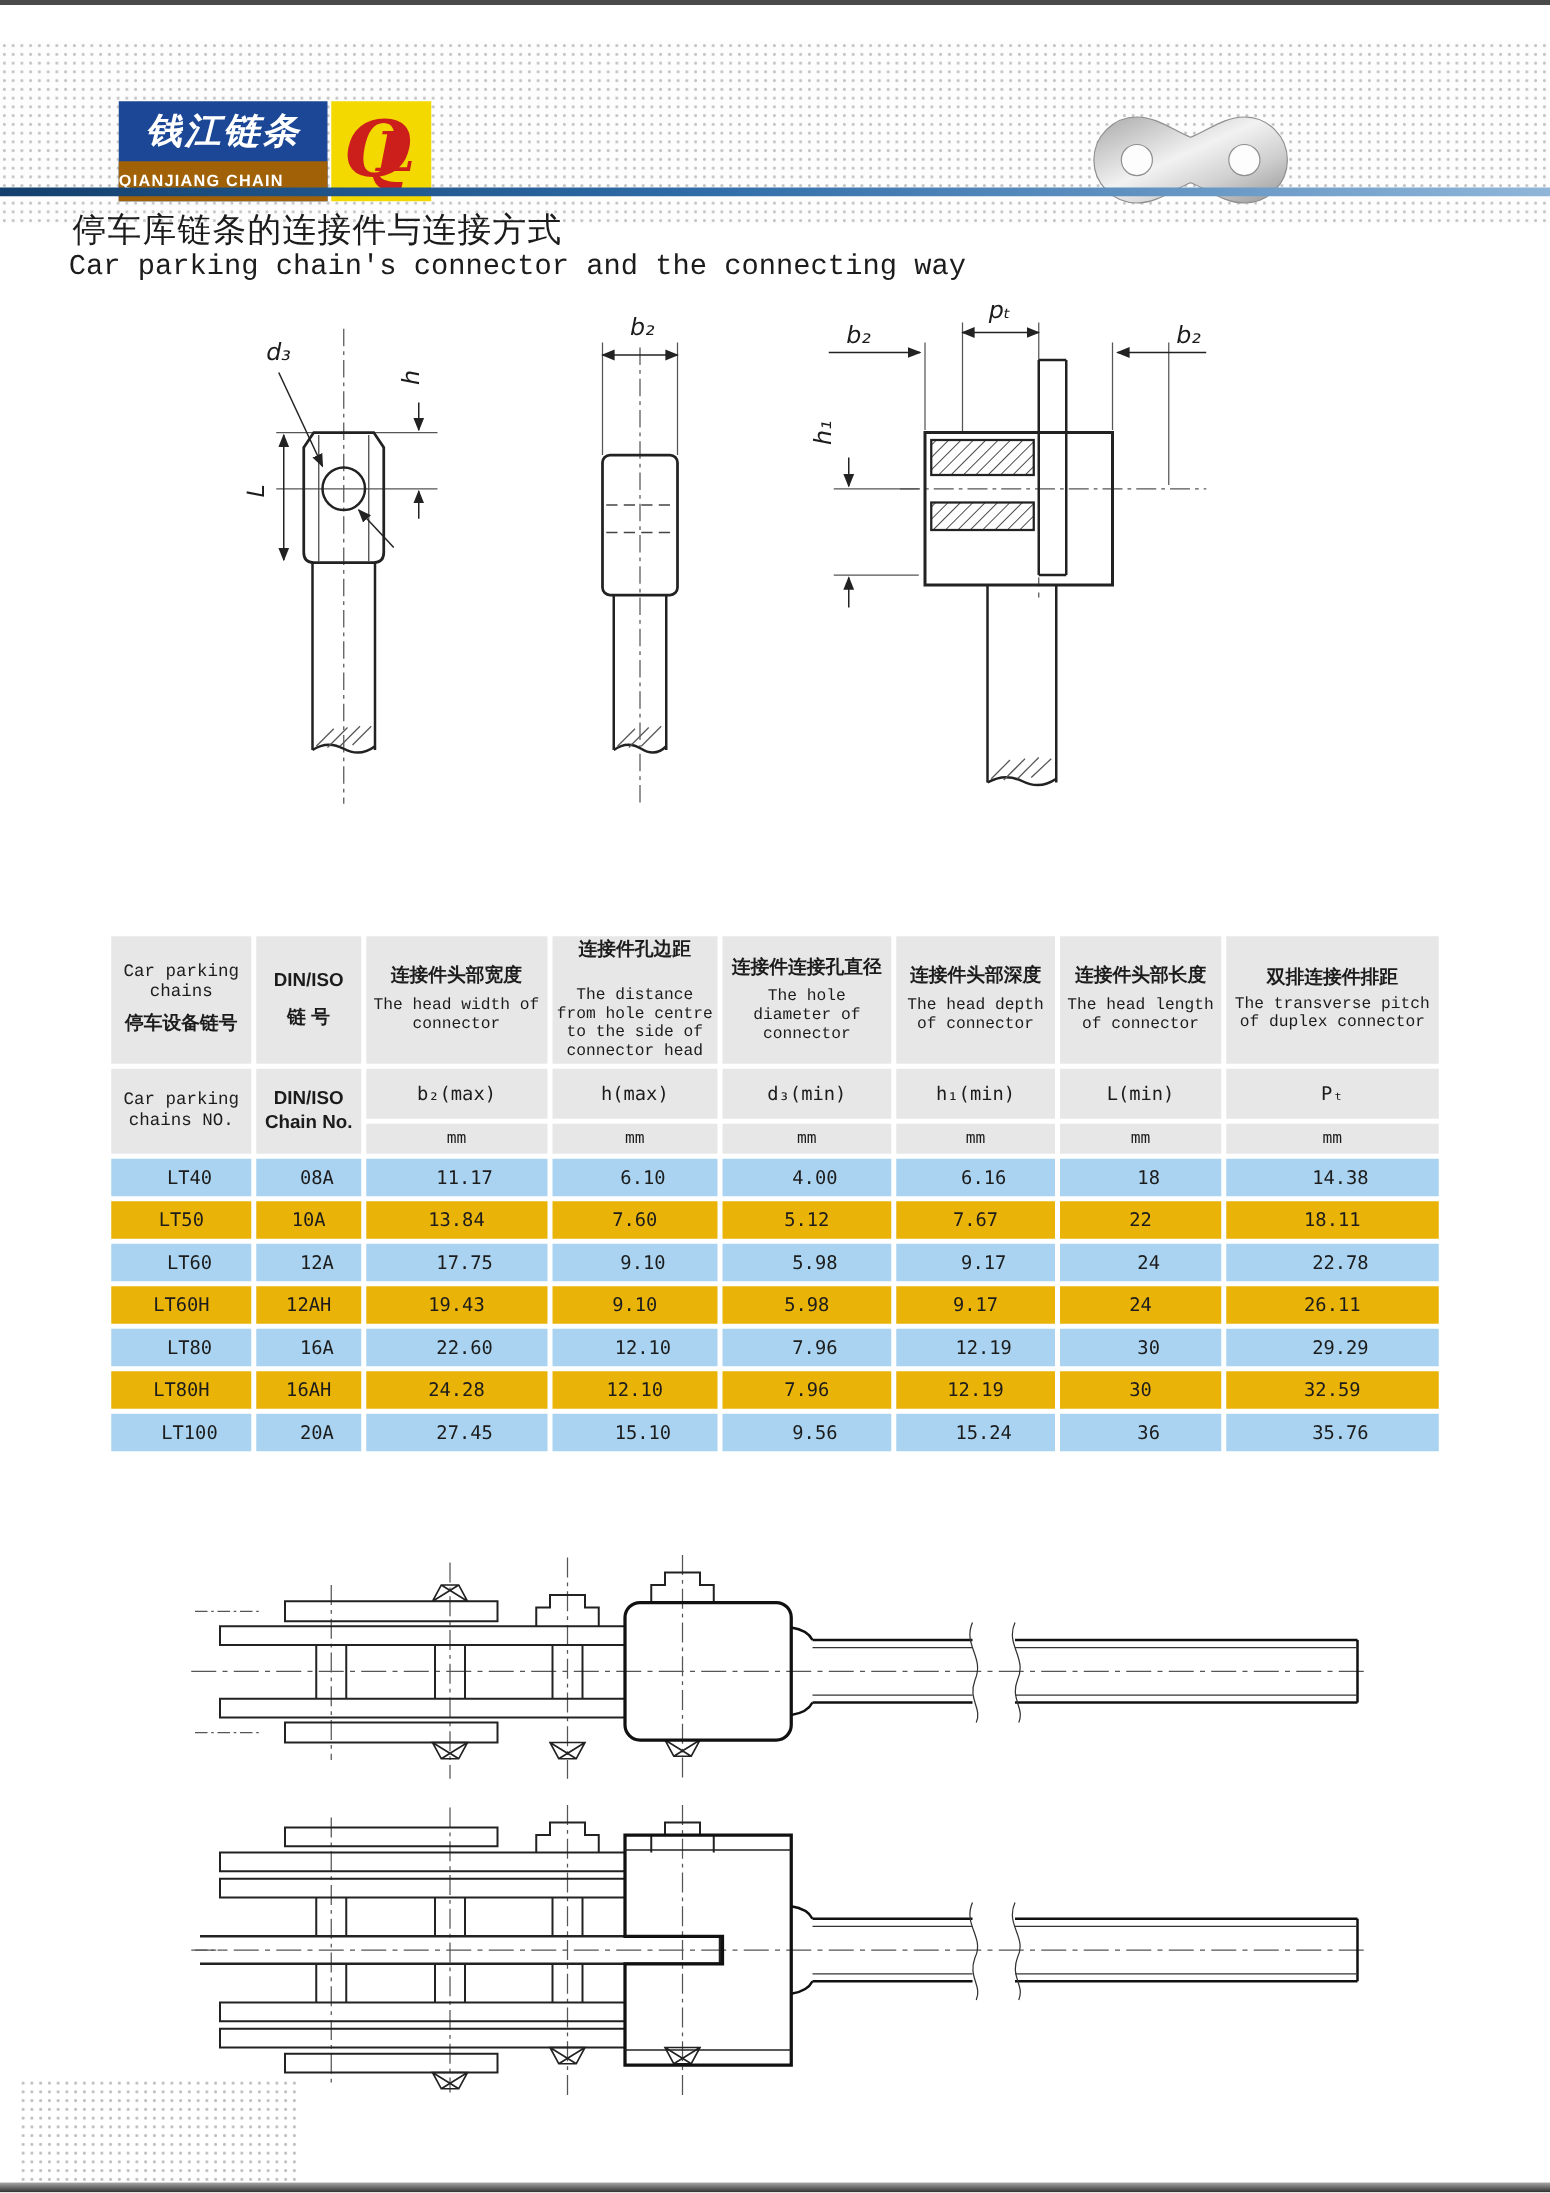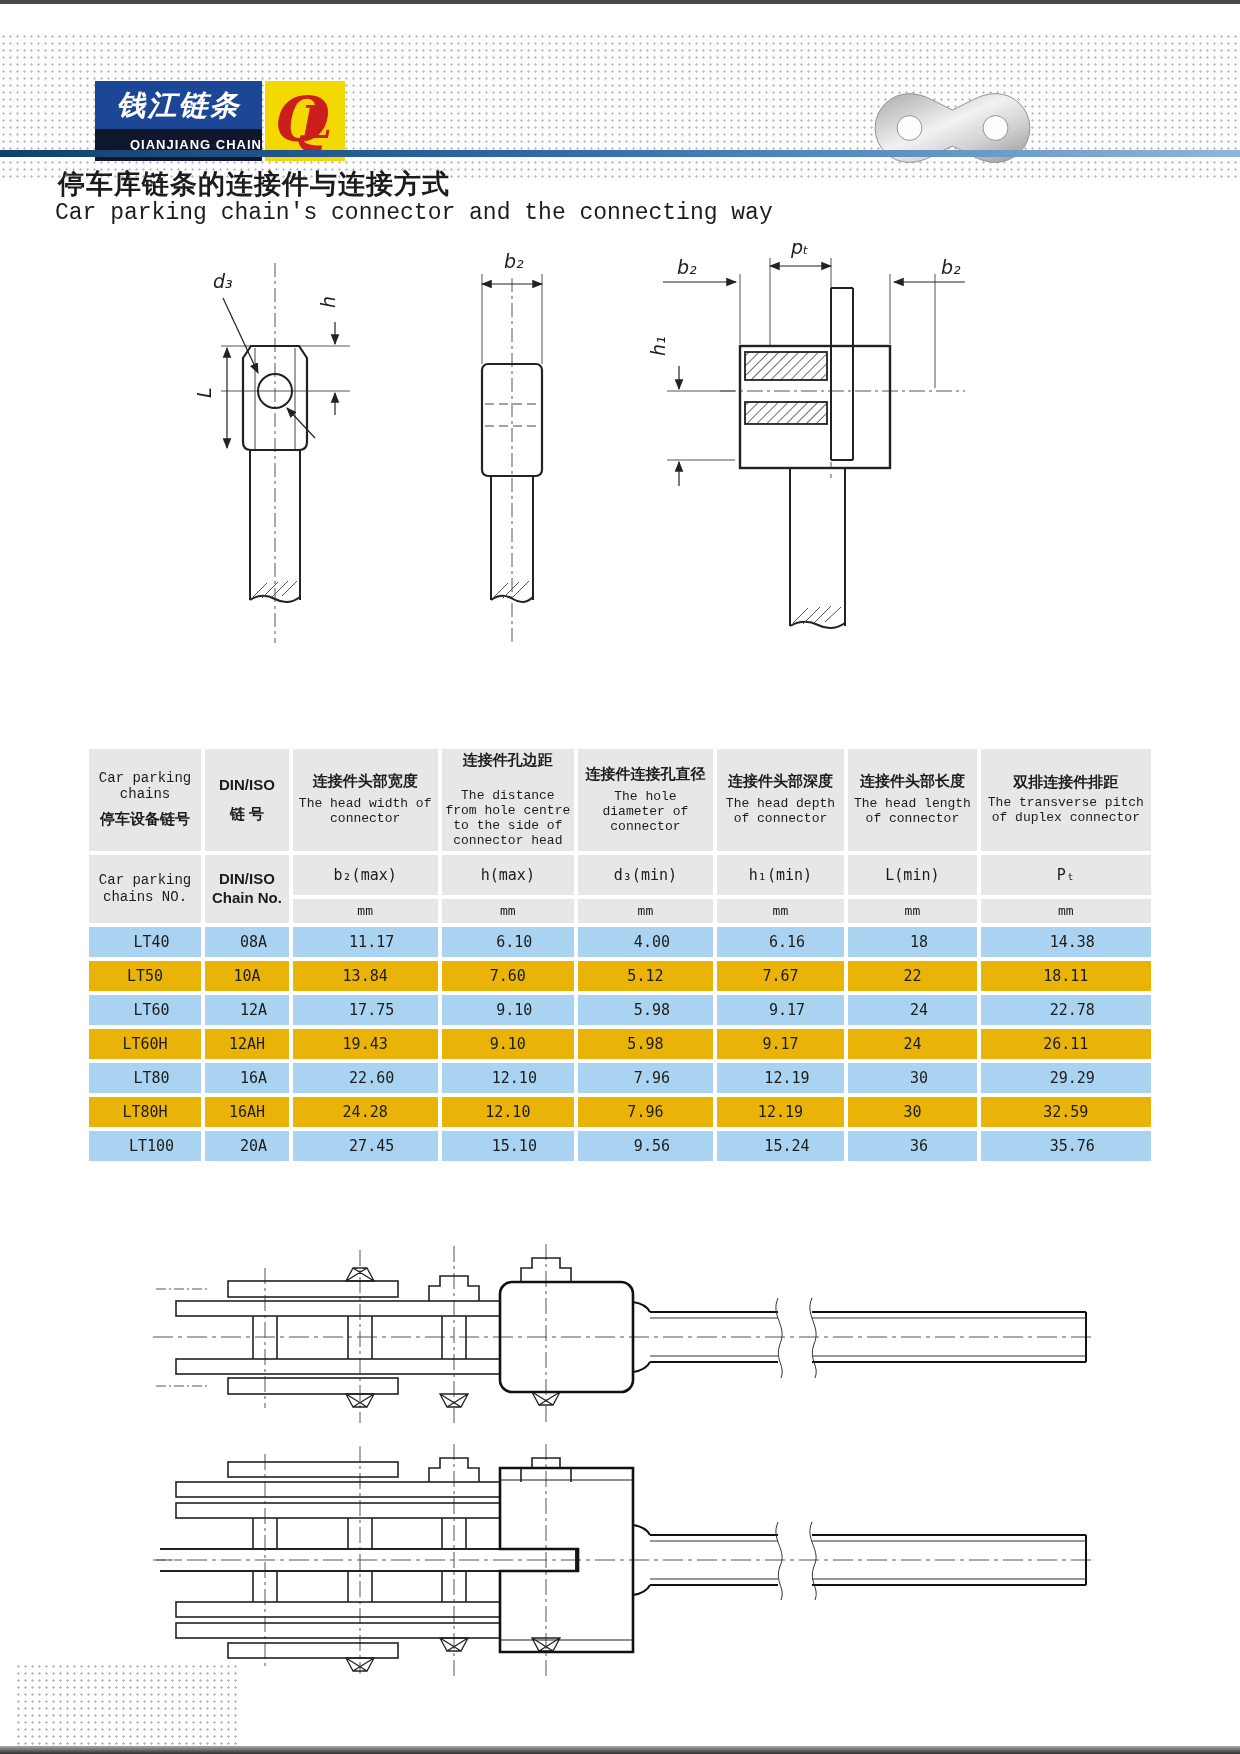--- a/index.html
+++ b/index.html
@@ -16,31 +16,31 @@
     background:linear-gradient(to bottom,#a8a8a8,#2c2c2c);}
   .footer-dots{position:absolute;left:15px;top:1663px;width:225px;height:82px;
     background-image:radial-gradient(circle,#bdbdbd 1px,transparent 1.3px);
     background-size:7px 7px;}
 
   
   .logo{position:absolute;left:95px;top:48px;display:flex;}
   .logo-main{width:167px;height:80px;background:#1b4796;position:relative;}
   .logo-cn{color:#fff;font-weight:bold;font-size:29px;letter-spacing:2px;text-align:center;
     line-height:48px;font-style:italic;white-space:nowrap;}
-  .logo-band{position:absolute;left:0;bottom:0;width:100%;height:32px;background:#0f172a;
-    color:#fff;font-size:13px;font-weight:bold;text-align:right;line-height:32px;letter-spacing:1px;}
+  .logo-band{position:absolute;left:0;bottom:0;width:100%;height:32px;background:#a16207;
+    color:#fff;font-size:13px;font-weight:bold;text-align:left;line-height:32px;letter-spacing:1px;}
   .logo-mark{width:80px;height:80px;background:#f3d900;margin-left:3px;position:relative;}
   .mono-q{position:absolute;left:10px;top:2px;font-family:"DejaVu Serif","Liberation Serif",serif;
     font-size:62px;font-weight:bold;font-style:italic;color:#cc1f1c;}
   .mono-l{position:absolute;left:36px;top:16px;font-family:"DejaVu Serif","Liberation Serif",serif;
     font-size:44px;font-weight:bold;font-style:italic;color:#cc1f1c;}
   .chain-plate{position:absolute;left:865px;top:52px;}
 
   
-  .title-cn{position:absolute;left:58px;top:166px;font-size:27px;font-weight:bold;letter-spacing:1px;}
+  .title-cn{position:absolute;left:58px;top:166px;font-size:27px;font-weight:normal;letter-spacing:1px;}
   .title-en{position:absolute;left:55px;top:200px;font-size:23px;
     font-family:"Liberation Mono","DejaVu Sans Mono",monospace;font-weight:500;white-space:nowrap;}
 
   
   .d1{position:absolute;left:165px;top:248px;}
   .d2{position:absolute;left:430px;top:248px;}
   .d3{position:absolute;left:635px;top:228px;}
   .dA{position:absolute;left:148px;top:1240px;}
   .dB{position:absolute;left:148px;top:1440px;}
   svg text{font-family:"DejaVu Sans","Liberation Sans",sans-serif;font-style:italic;font-size:19px;fill:#1c1c1c;}

